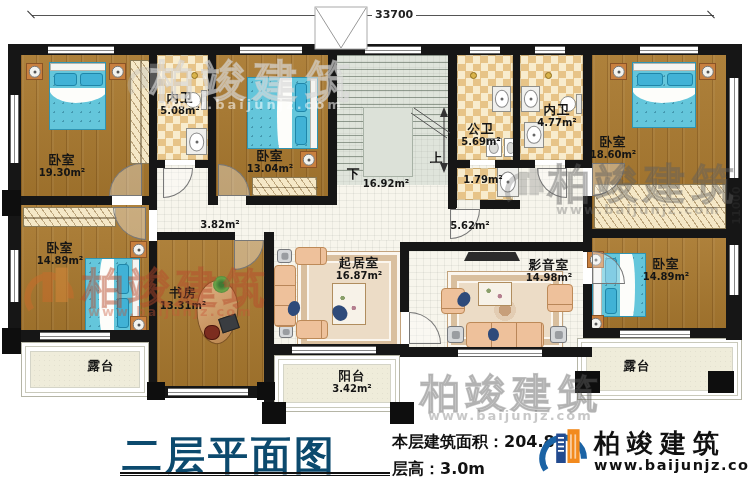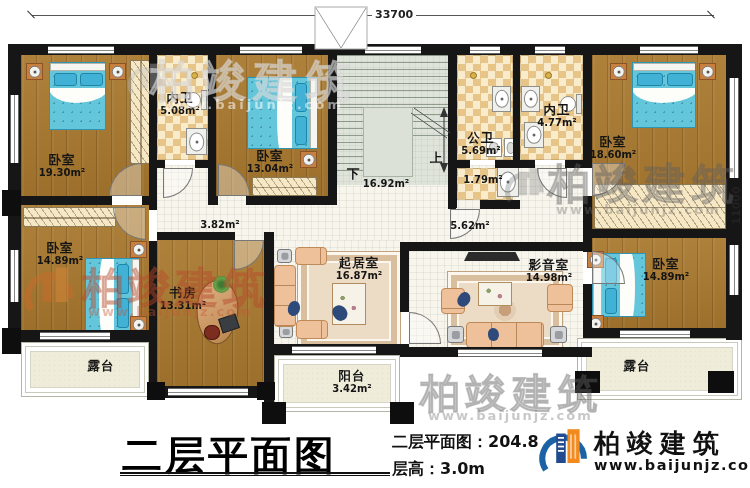--- a/index.html
+++ b/index.html
@@ -97,21 +97,21 @@
   
   .wm{position:absolute;pointer-events:none;z-index:60;font-weight:bold;white-space:nowrap;}
   .wm-cn-light{font-size:44px;letter-spacing:8px;color:rgba(255,255,255,.34);-webkit-text-stroke:1px rgba(205,205,205,.55);}
   .wm-url-light{font-size:13px;letter-spacing:3px;color:rgba(255,255,255,.55);}
   .wm-cn-grey{font-size:42px;letter-spacing:6px;color:rgba(110,110,110,.26);-webkit-text-stroke:1px rgba(90,90,90,.3);}
   .wm-url-grey{font-size:13px;letter-spacing:2px;color:rgba(110,110,110,.38);}
   .wm-cn-red{font-size:42px;letter-spacing:5px;color:rgba(185,75,45,.26);-webkit-text-stroke:1px rgba(185,75,45,.32);}
   .wm-url-red{font-size:13px;letter-spacing:2px;color:rgba(200,85,55,.4);}
 
   
-  .title-cn{position:absolute;font-size:40px;font-weight:bold;color:#000000;letter-spacing:3px;z-index:70;}
+  .title-cn{position:absolute;font-size:40px;font-weight:bold;color:#0c4a6e;letter-spacing:3px;z-index:70;}
   .title-scale{position:absolute;font-size:34px;font-weight:bold;color:#111;z-index:70;}
   .title-rule{position:absolute;height:4px;border-top:2.5px solid #111;border-bottom:1px solid #111;z-index:70;}
   .meta{position:absolute;font-size:16px;font-weight:bold;color:#111;z-index:70;white-space:nowrap;}
   .logo-cn{position:absolute;font-size:26px;font-weight:bold;color:#111;letter-spacing:7px;z-index:75;white-space:nowrap;}
   .logo-url{position:absolute;font-size:14.5px;font-weight:bold;color:#111;letter-spacing:1.5px;z-index:75;white-space:nowrap;}
 </style>
 </head>
 <body>
 
 <div id="stage">
@@ -331,21 +331,21 @@
     <div class="rname">内卫</div>
     <div class="rarea">5.08m²</div>
   </div>
   <div class="rlabel" style="left:270px;top:149px;">
     <div class="rname">卧室</div>
     <div class="rarea">13.04m²</div>
   </div>
   <div class="rlabel" style="left:386px;top:178px;">
     <div class="rarea">16.92m²</div>
   </div>
-  <div class="rlabel" style="left:481px;top:131px;">
+  <div class="rlabel" style="left:481px;top:122px;">
     <div class="rname">公卫</div>
     <div class="rarea">5.69m²</div>
   </div>
   <div class="rlabel" style="left:483px;top:174px;">
     <div class="rarea">1.79m²</div>
   </div>
   <div class="rlabel" style="left:557px;top:103px;">
     <div class="rname">内卫</div>
     <div class="rarea">4.77m²</div>
   </div>
@@ -427,21 +427,21 @@
     <rect x="22" y="12" width="11" height="32" fill="#d06a2a"></rect>
       <rect x="36" y="7" width="13" height="37" fill="#e08a3a"></rect>
   </svg>
 
   <div class="wm wm-cn-grey" style="left:420px;top:366px;font-size:40px;">柏竣建筑</div>
   <div class="wm wm-url-grey" style="left:428px;top:408px;">www.baijunjz.com</div>
 
   <div class="title-cn" style="left:122px;top:428px;">二层平面图</div>
   <div class="title-rule" style="left:120px;top:472px;width:270px;"></div>
   <div class="meta" style="left:392px;top:432px;">
-    <span>二层平面图：</span><span>204.8</span>
+    <span>本层建筑面积：</span><span>204.8</span>
   </div>
   <div class="meta" style="left:392px;top:459px;">
     <span>层高：</span><span>3.0m</span>
   </div>
 
   <svg class="abs" style="left:538px;top:423px;z-index:80;" width="52" height="54" viewBox="0 0 60 60">
     <path d="M9 53 A24 24 0 1 1 53 40" stroke="#1b63a5" stroke-width="7" fill="none"></path>
     <rect x="21" y="11" width="11" height="34" fill="#224a8f"></rect>
     <rect x="34" y="6" width="14" height="39" fill="#f28a1e"></rect>
     <rect x="23" y="15" width="7" height="2" fill="#fff"></rect>

